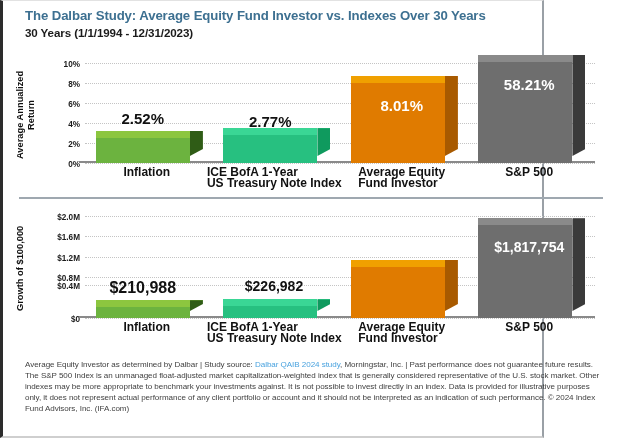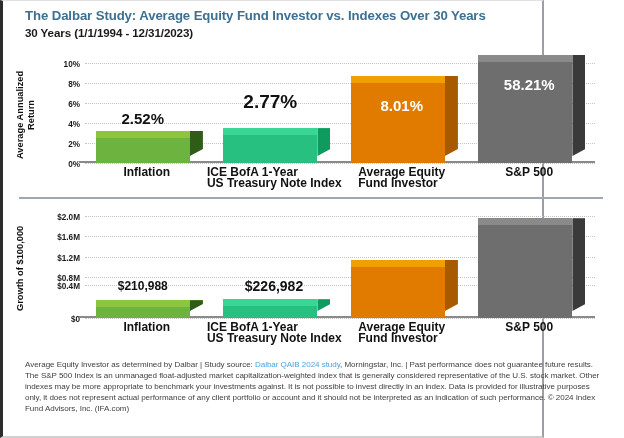--- a/index.html
+++ b/index.html
@@ -97,21 +97,21 @@
       <div class="lbl lbl-out" style="font-size: 15px; left: 57.75px; top: 52.8px;">2.52%</div>
       <div class="cat" style="left: 61.75px; top: 110px;">
         <div>Inflation</div>
       </div>
       <div class="bar" style="left: 138.075px; width: 94.35px; height: 27.7px;">
         <div class="front" style="background: rgb(39, 192, 128);"></div>
         <div class="side" style="background: rgb(15, 154, 94);"></div>
         <div class="top" style="background: rgb(58, 214, 149);"></div>
         <div class="topwedge" style="background: rgb(58, 214, 149); clip-path: polygon(0px 0px, 100% -7px, 100% 0px);"></div>
       </div>
-      <div class="lbl lbl-out" style="font-size: 19px; left: 185.25px; top: 34px;">2.77%</div>
+      <div class="lbl lbl-out" style="font-size: 15px; left: 185.25px; top: 56px;">2.77%</div>
       <div class="cat" style="left: 189.25px; top: 110px;">
         <div>ICE BofA 1-Year</div>
         <div>US Treasury Note Index</div>
       </div>
       <div class="bar" style="left: 265.575px; width: 94.35px; height: 80.1px;">
         <div class="front" style="background: rgb(224, 123, 0);"></div>
         <div class="side" style="background: rgb(168, 90, 0);"></div>
         <div class="top" style="background: rgb(240, 160, 0);"></div>
         <div class="topwedge" style="background: rgb(240, 160, 0); clip-path: polygon(0px 0px, 100% -7px, 100% 0px);"></div>
       </div>
@@ -153,21 +153,21 @@
       <div class="gridline" style="top: 6.11321px;">
         <div class="ytick">$2.0M</div>
       </div>
       <div class="axis"></div>
       <div class="bar" style="left: 10.575px; width: 94.35px; height: 10.7484px;">
         <div class="front" style="background: rgb(108, 179, 63);"></div>
         <div class="side" style="background: rgb(47, 92, 22);"></div>
         <div class="top" style="background: rgb(140, 198, 63);"></div>
         <div class="topwedge" style="background: rgb(140, 198, 63); clip-path: polygon(0px 0px, 100% -7px, 100% 0px);"></div>
       </div>
-      <div class="lbl lbl-out" style="font-size: 12px; left: 57.75px; top: 69.2516px;">$210,988</div>
+      <div class="lbl lbl-out" style="font-size: 16px; left: 57.75px; top: 69.2516px;">$210,988</div>
       <div class="cat" style="left: 61.75px; top: 112px;">
         <div>Inflation</div>
       </div>
       <div class="bar" style="left: 138.075px; width: 94.35px; height: 11.5632px;">
         <div class="front" style="background: rgb(39, 192, 128);"></div>
         <div class="side" style="background: rgb(15, 154, 94);"></div>
         <div class="top" style="background: rgb(58, 214, 149);"></div>
         <div class="topwedge" style="background: rgb(58, 214, 149); clip-path: polygon(0px 0px, 100% -7px, 100% 0px);"></div>
       </div>
       <div class="lbl lbl-out" style="font-size: 14px; left: 189px; top: 68.4368px;">$226,982</div>
@@ -184,20 +184,21 @@
       <div class="cat" style="left: 316.75px; top: 112px;">
         <div>Average Equity</div>
         <div>Fund Investor</div>
       </div>
       <div class="bar" style="left: 393.075px; width: 94.35px; height: 92.6026px;">
         <div class="front" style="background: rgb(110, 110, 110);"></div>
         <div class="side" style="background: rgb(58, 58, 58);"></div>
         <div class="top" style="background: rgb(138, 138, 138);"></div>
         <div class="topwedge" style="background: rgb(138, 138, 138); clip-path: polygon(0px 0px, 100% -7px, 100% 0px);"></div>
       </div>
+      <div class="lbl lbl-in" style="font-size: 14px; left: 444.25px; top: 29.3974px;">$1,817,754</div>
       <div class="cat" style="left: 444.25px; top: 112px;">
         <div>S&amp;P 500</div>
       </div>
     </div>
 
   <div class="note">
     <span>Average Equity Investor as determined by Dalbar | Study source: </span><a href="#">Dalbar QAIB 2024 study</a><span>, Morningstar, Inc. | Past performance does not guarantee future results. The S&amp;P 500 Index is an unmanaged float-adjusted market capitalization-weighted index that is generally considered representative of the U.S. stock market. Other indexes may be more appropriate to benchmark your investments against. It is not possible to invest directly in an index. Data is provided for illustrative purposes only, it does not represent actual performance of any client portfolio or account and it should not be interpreted as an indication of such performance. © 2024 Index Fund Advisors, Inc. (IFA.com)</span>
   </div>
 </div>
 

